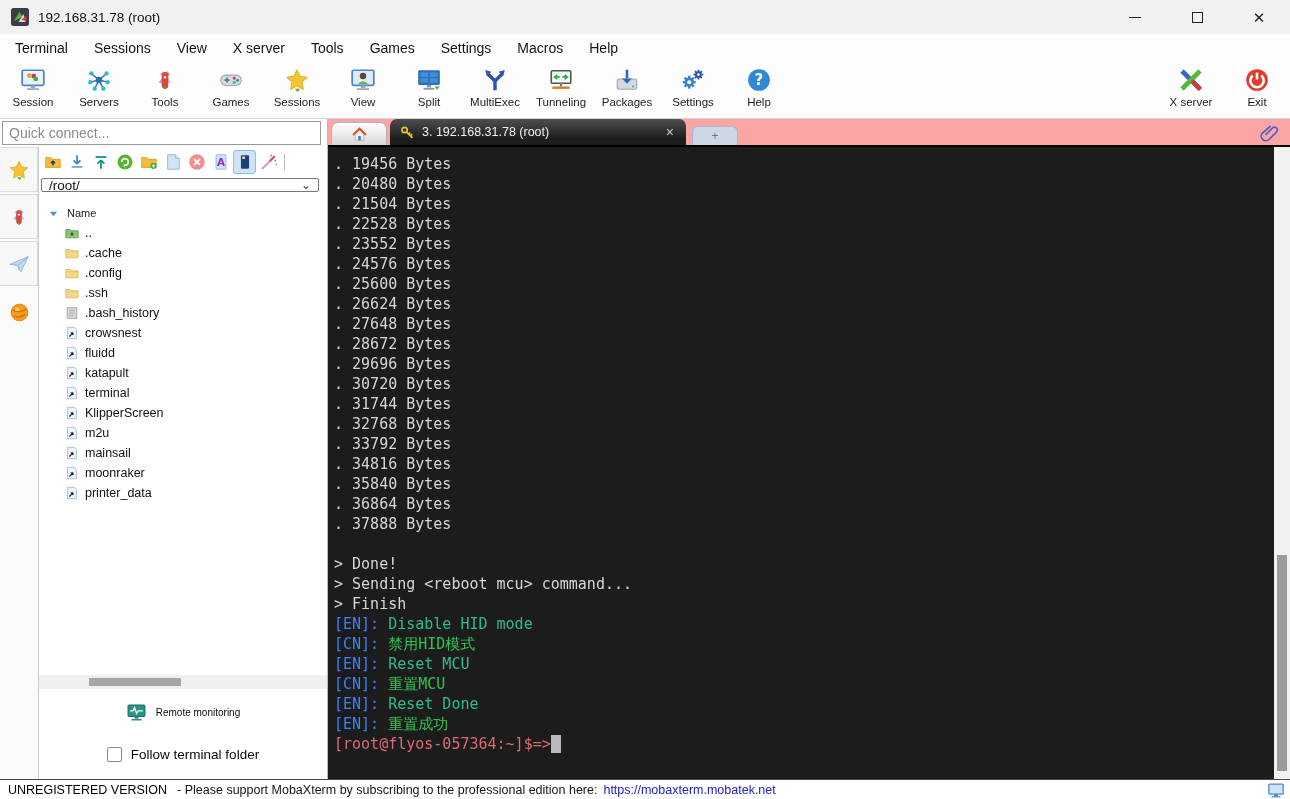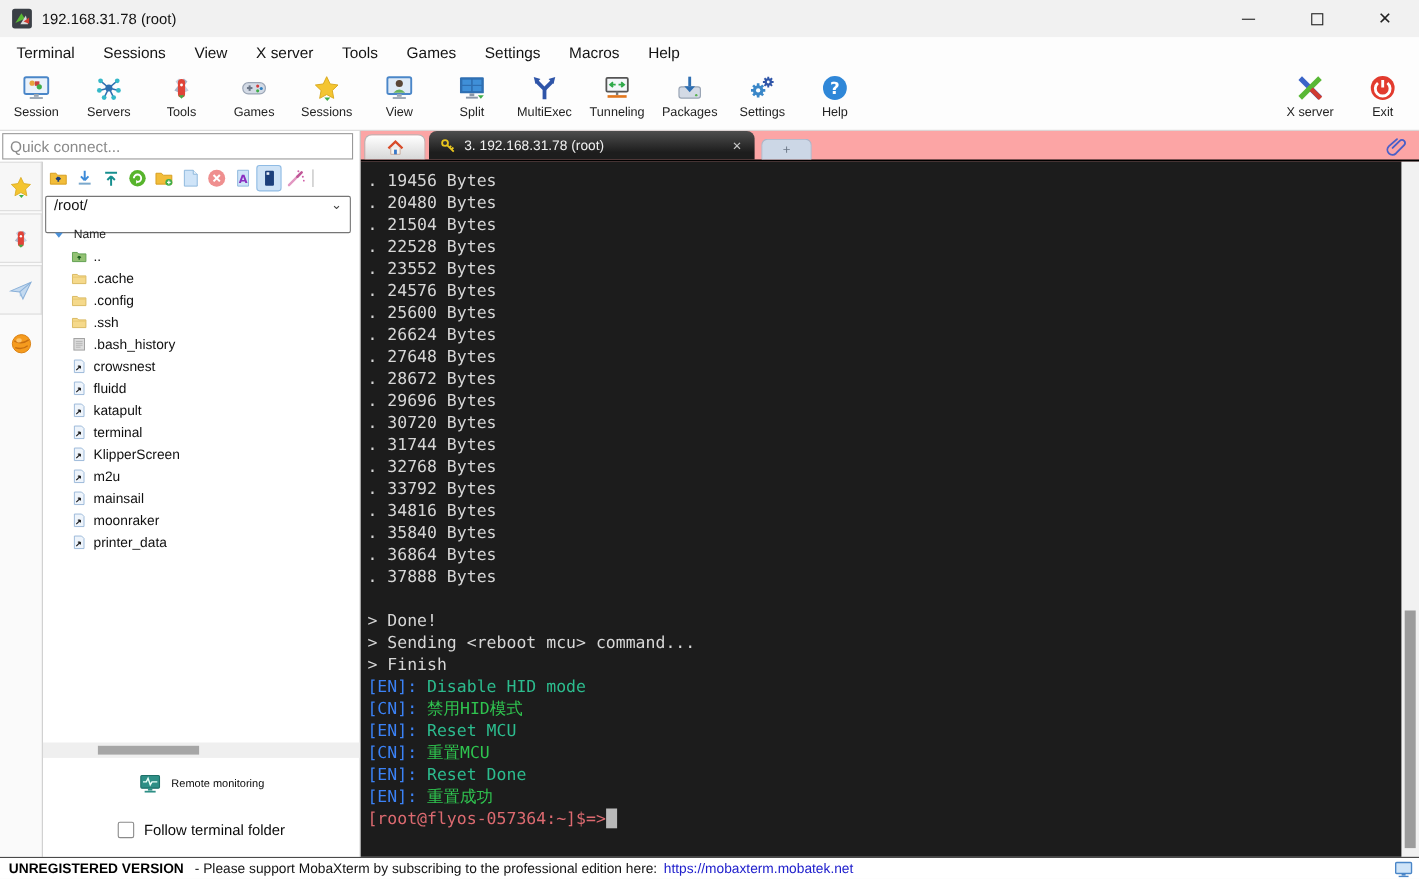--- a/index.html
+++ b/index.html
@@ -38,21 +38,21 @@
   .sidebar-body { flex:1; display:flex; min-height:0; }
   .strip { width:38px; background:#fafafa; display:flex; flex-direction:column; align-items:stretch; }
   .strip-box { height:45px; border:1px solid #dcdcdc; border-left:none; margin-bottom:2px; display:flex; align-items:center; justify-content:center; background:#f7f7f7; }
   .strip-globe { margin-top:14px; display:flex; justify-content:center; }
   .browser { flex:1; display:flex; flex-direction:column; border-left:1px solid #cccccc; min-width:0; }
   .file-toolbar { height:30px; display:flex; align-items:center; gap:1px; padding:2px 2px; }
   .ft-btn { width:23px; height:24px; display:flex; align-items:center; justify-content:center; border-radius:3px; border:1px solid transparent; }
   .ft-btn.selected { background:#cfe3f6; border-color:#8fbbe4; }
   .ft-divider { width:1px; height:16px; background:#b8b8b8; margin-left:3px; }
   .path-row { height:26px; padding:1px 8px 1px 2px; }
-  .path-select { height:34px; border:1px solid #767676; border-radius:2px; display:flex; align-items:flex-start; justify-content:space-between; padding:0 7px; font-size:13.5px; color:#111; background:#fff; }
+  .path-select { height:14px; border:1px solid #767676; border-radius:2px; display:flex; align-items:center; justify-content:space-between; padding:0 7px; font-size:13.5px; color:#111; background:#fff; }
   .path-select .chev { color:#444; font-size:12px; }
   .list-header { height:20px; display:flex; align-items:center; gap:9px; padding-left:10px; font-size:11px; color:#222; }
   .file-list { }
   .file-row { height:20px; display:flex; align-items:center; gap:6px; padding-left:26px; font-size:12.5px; color:#101010; }
   .browser-spacer { flex:1; }
   .h-scroll { height:14px; background:#efefef; position:relative; }
   .h-thumb { position:absolute; top:3px; left:50px; width:92px; height:8px; background:#a6a6a6; }
   .remote-row { height:34px; margin-top:6px; display:flex; align-items:center; justify-content:center; gap:9px; font-size:10px; color:#0a0a0a; }
   .follow-row { height:30px; margin-top:10px; margin-bottom:10px; display:flex; align-items:center; justify-content:center; gap:9px; font-size:13.5px; color:#0a0a0a; }
   .checkbox { width:15px; height:15px; border:1px solid #8a8a8a; border-radius:2px; background:#fff; }
@@ -74,21 +74,21 @@
   .c-blue   { color:#3b82f6; }
   .c-teal   { color:#2cbc8e; }
   .c-lime   { color:#2fc44f; }
   .c-prompt { color:#dc6a70; }
   .cursor-block { display:inline-block; width:10px; height:18px; background:#b9b9b9; vertical-align:text-bottom; }
   .v-scroll { width:16px; background:#f1f1f1; position:relative; }
   .v-thumb { position:absolute; left:3px; width:10px; top:408px; height:216px; background:#9c9c9c; }
 
   
   .statusbar { height:20px; border-top:1px solid #4a4a4a; background:#fff; display:flex; align-items:center; padding-left:8px; font-size:12.5px; position:relative; }
-  .sb-unreg { font-weight:bold; color:#000; }
+  .sb-unreg { font-weight:normal; color:#000; }
   .sb-msg { margin-left:10px; color:#141414; }
   .sb-link { margin-left:6px; color:#2020cc; }
   .sb-monitor { position:absolute; right:5px; top:1px; }
 </style>
 </head>
 <body>
 
 <div class="titlebar">
   <span class="ic" style="width:20px;height:20px" id="logo-slot">
       <svg viewBox="0 0 20 20">

